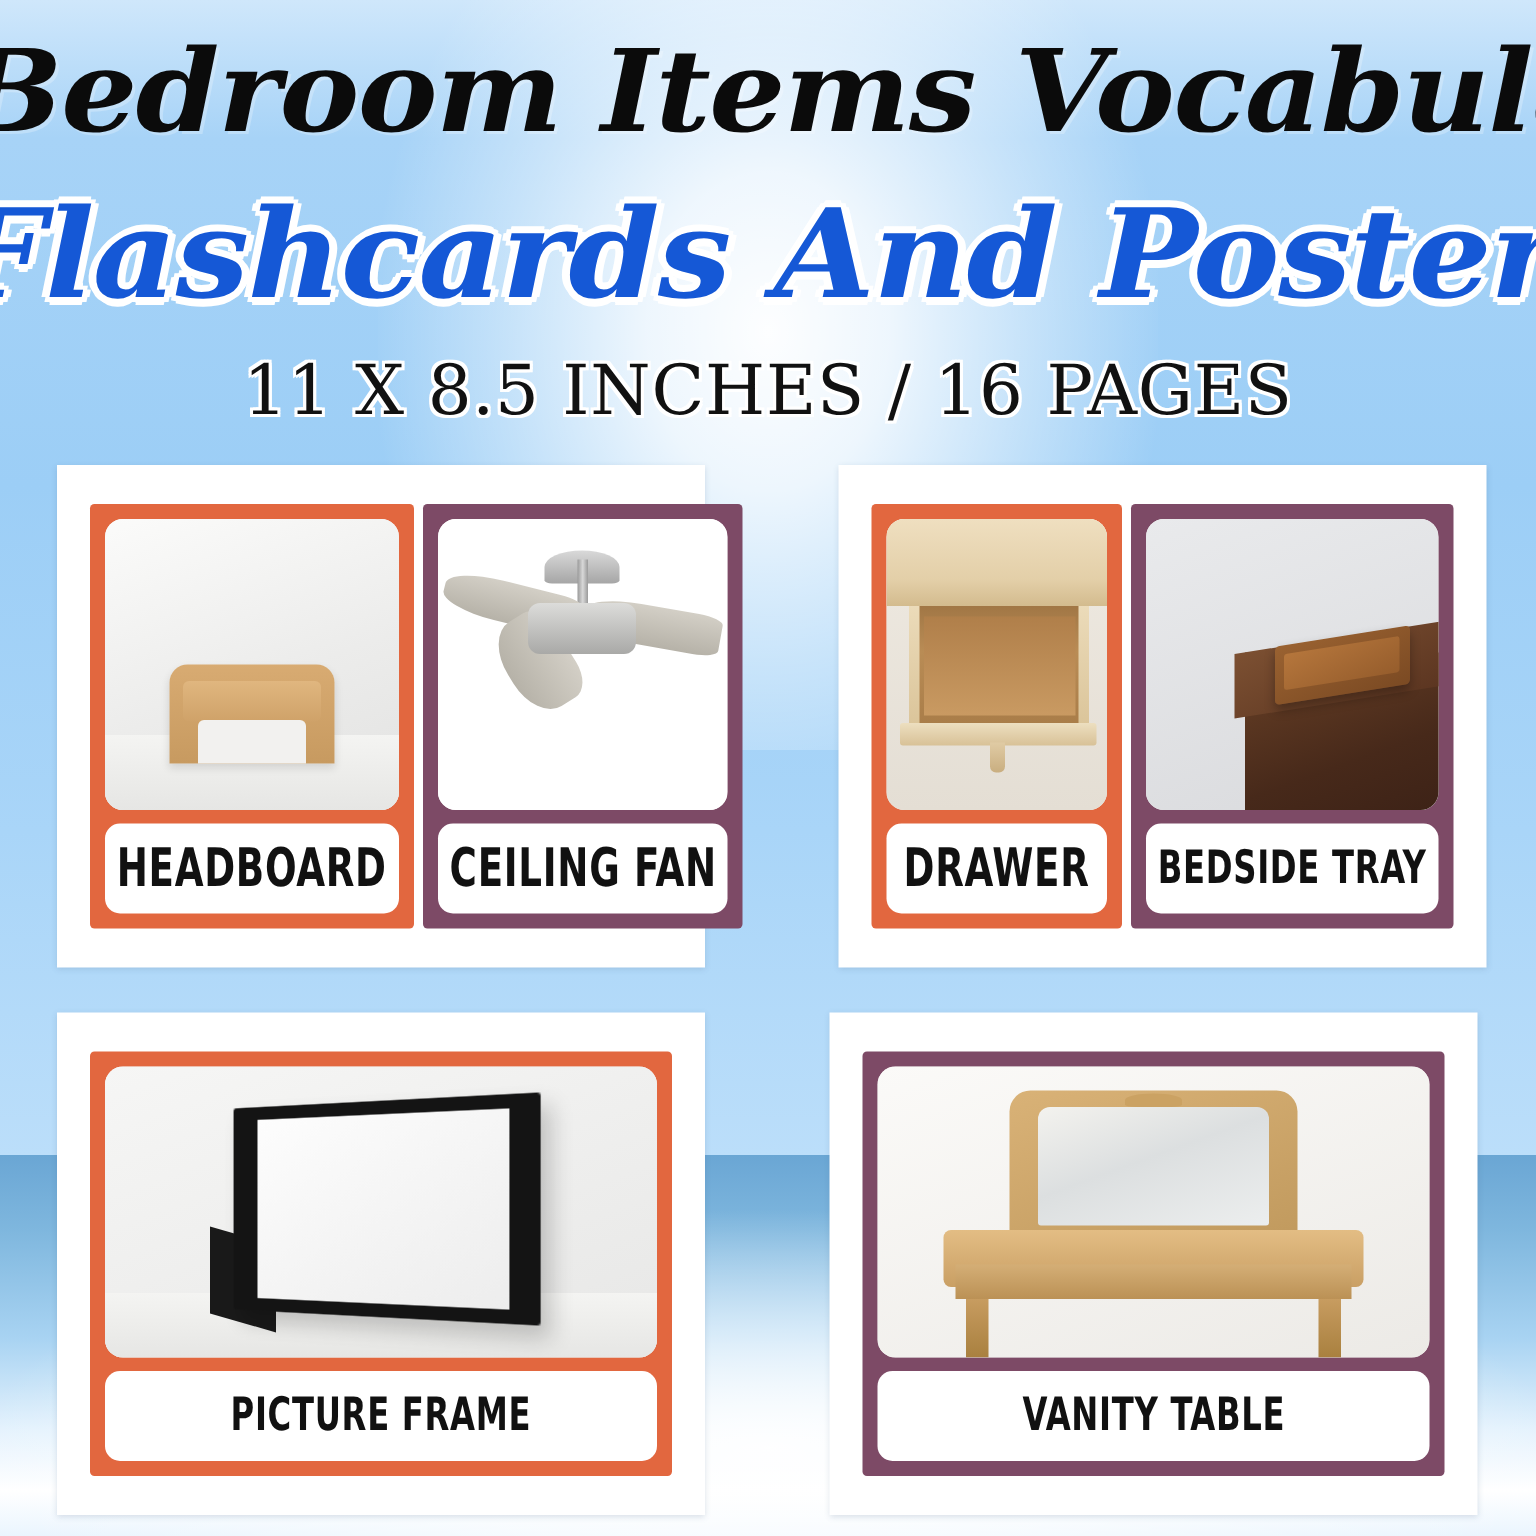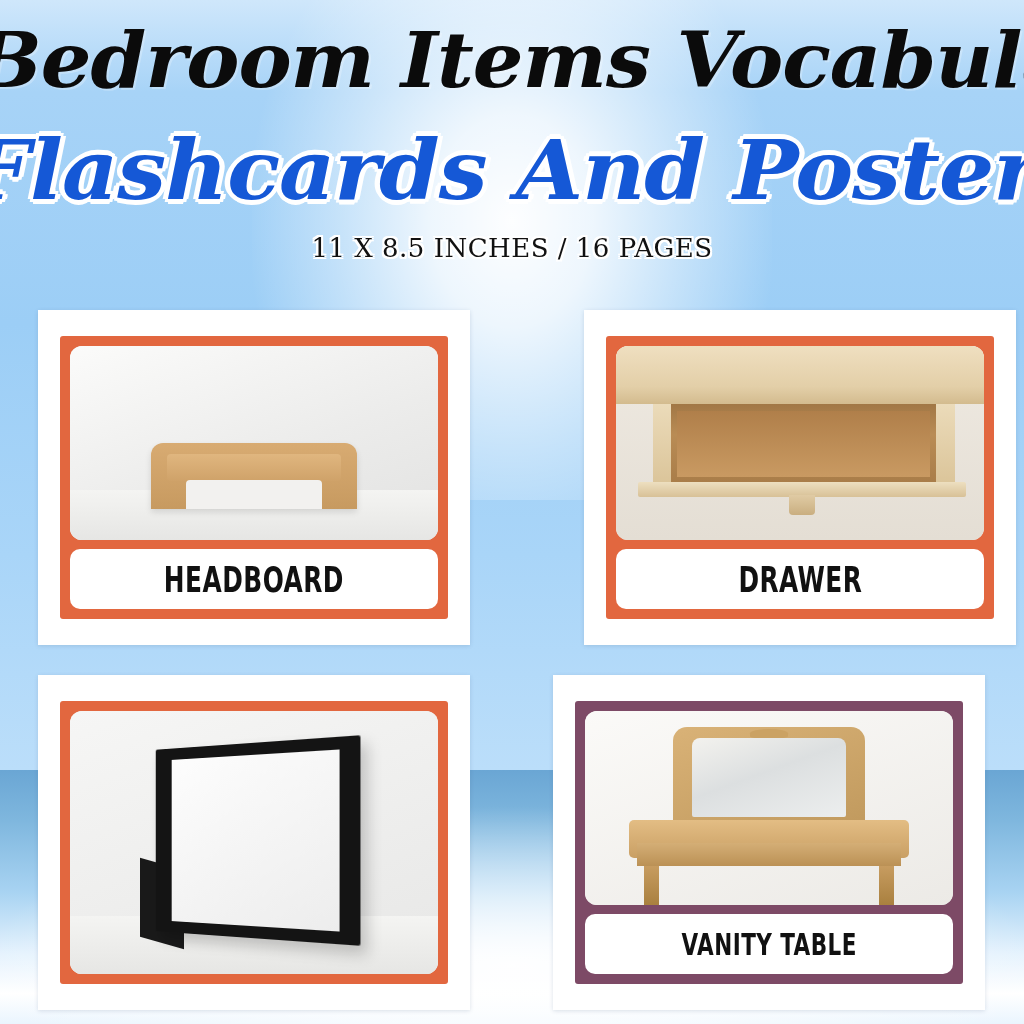--- a/index.html
+++ b/index.html
@@ -104,21 +104,21 @@
       -3px -3px 0 #fff, 3px -3px 0 #fff,
       -3px  3px 0 #fff, 3px  3px 0 #fff,
       -5px 0 0 #fff,  5px 0 0 #fff,
        0 -5px 0 #fff,  0 5px 0 #fff;
   }
   .title-meta {
     position: absolute;
     left: 0; right: 0; top: 233px;
     font-family: "DejaVu Serif", serif;
     font-weight: normal;
-    font-size: 26px;
+    font-size: 46px;
     letter-spacing: 0.5px;
     color: #111;
     white-space: nowrap;
     text-shadow:
       -2px 0 0 #fff, 2px 0 0 #fff,
        0 -2px 0 #fff, 0 2px 0 #fff,
       -2px -2px 0 #fff, 2px -2px 0 #fff,
       -2px  2px 0 #fff, 2px  2px 0 #fff;
   }
 
@@ -130,21 +130,21 @@
     height: 724px;
     z-index: 4;
   }
 
   .page {
     position: absolute;
     background: #ffffff;
     box-shadow: 0 1px 4px rgba(60,90,130,0.18);
   }
   .page.p0 { left: 38px;  top: 10px;  width: 432px; height: 335px; }
-  .page.p1 { left: 584px; top: 10px;  width: 432px; height: 335px; }
+  .page.p1 { left: 559px; top: 10px;  width: 432px; height: 335px; }
   .page.p2 { left: 38px;  top: 375px; width: 432px; height: 335px; }
   .page.p3 { left: 553px; top: 375px; width: 432px; height: 335px; }
 
   .page-inner {
     position: absolute;
     left: 22px; top: 26px; right: 22px; bottom: 26px;
     display: flex;
     gap: 6px;
   }
 
@@ -335,20 +335,35 @@
               <div class="hb-frame">
                   <div class="hb-panel"></div>
                   <div class="hb-cut"></div>
                 </div>
             </div>
           </div>
           <div class="card-label">
             <span>HEADBOARD</span>
           </div>
         </div>
+        <div class="card purple">
+          <div class="card-photo">
+            <div class="scene" style="background:#fff">
+              <div class="fan-cap"></div>
+                <div class="fan-rod"></div>
+              <div class="blade b1"></div>
+                <div class="blade b2"></div>
+                <div class="blade b3"></div>
+              <div class="fan-hub"></div>
+            </div>
+          </div>
+          <div class="card-label">
+            <span>CEILING FAN</span>
+          </div>
+        </div>
       </div>
     </div>
 
     <div class="page p1">
       <div class="page-inner">
         <div class="card orange">
           <div class="card-photo">
             <div class="scene">
               <div class="wall" style="background:linear-gradient(180deg,#efeae2,#e4ded4)"></div>
               <div class="dw-box">
@@ -358,35 +373,53 @@
                 <div class="dw-side r"></div>
               <div class="dw-top"></div>
                 <div class="dw-front"></div>
                 <div class="dw-knob"></div>
             </div>
           </div>
           <div class="card-label">
             <span>DRAWER</span>
           </div>
         </div>
+        <div class="card purple">
+          <div class="card-photo">
+            <div class="scene">
+              <div class="wall" style="background:linear-gradient(160deg,#e9eaec,#d9dadd)"></div>
+              <div class="bt-dresser"></div>
+                <div class="bt-top"></div>
+              <div class="bt-tray">
+                  <div class="bt-tray-in"></div>
+                </div>
+            </div>
+          </div>
+          <div class="card-label">
+            <span class="small">BEDSIDE TRAY</span>
+          </div>
+        </div>
       </div>
     </div>
 
     <div class="page p2">
       <div class="page-inner">
         <div class="card orange">
           <div class="card-photo">
             <div class="scene">
               <div class="wall" style="background:linear-gradient(160deg,#f6f6f5,#e7e7e6)"></div>
               <div class="floor" style="height:22%"></div>
               <div class="pf-stand"></div>
               <div class="pf-outer">
                   <div class="pf-mat"></div>
                 </div>
             </div>
+          </div>
+          <div class="card-label">
+            <span class="small">PICTURE FRAME</span>
           </div>
         </div>
       </div>
     </div>
 
     <div class="page p3">
       <div class="page-inner">
         <div class="card purple">
           <div class="card-photo">
             <div class="scene">

